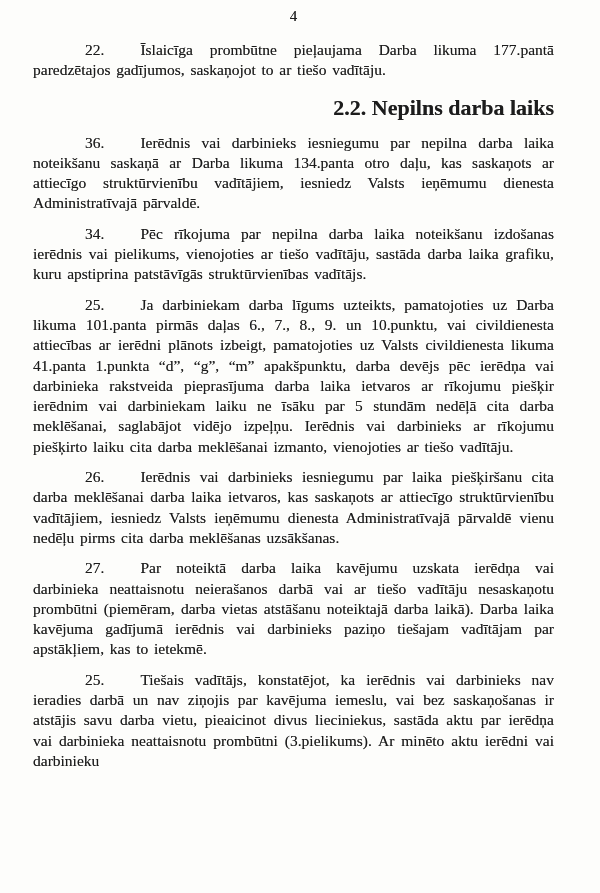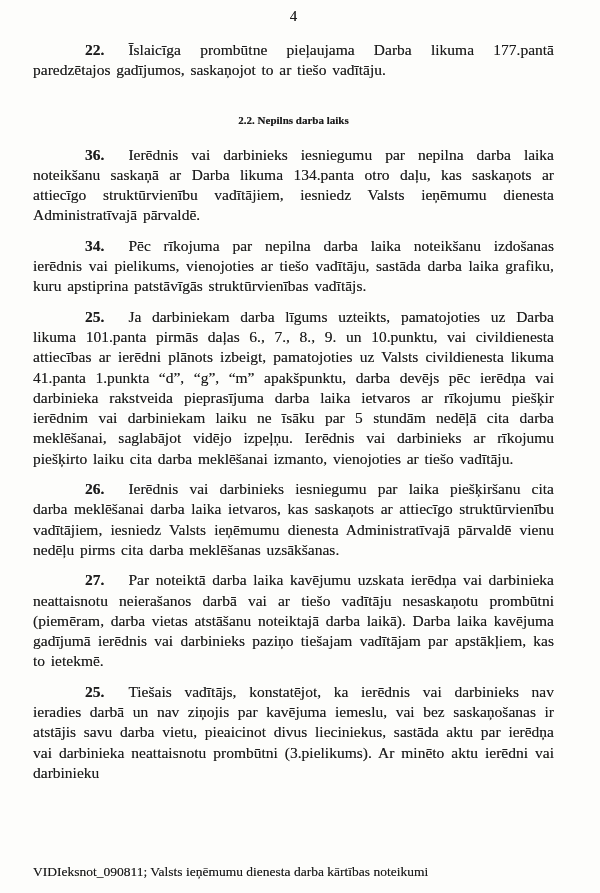--- a/index.html
+++ b/index.html
@@ -31,29 +31,28 @@
     line-height: 20.3px;
     text-align: justify;
     word-spacing: 0.12em;
     margin: 0 0 10px 0;
     text-indent: 52px;
   }
   .para.no-indent {
     text-indent: 0;
   }
   .para .pnum {
-    margin-right: 24px;
-    font-weight: bold;
+    margin-right: 36px;
   }
   .heading {
-    font-size: 11px;
+    font-size: 22px;
     line-height: 20px;
     font-weight: bold;
-    text-align: center;
-    margin: 29px 0 15px 0;
+    text-align: right;
+    margin: 17px 0 15px 0;
   }
   .footer {
     position: absolute;
     left: 33px;
     bottom: 13px;
     font-size: 13.5px;
     line-height: 16px;
     white-space: nowrap;
   }
 </style>
@@ -89,15 +88,14 @@
 
 
   <p class="para">
     <span class="pnum">27.</span><span>Par noteiktā darba laika kavējumu uzskata ierēdņa vai darbinieka neattaisnotu neierašanos darbā vai ar tiešo vadītāju nesaskaņotu prombūtni (piemēram, darba vietas atstāšanu noteiktajā darba laikā). Darba laika kavējuma gadījumā ierēdnis vai darbinieks paziņo tiešajam vadītājam par apstākļiem, kas to ietekmē.</span>
   </p>
 
   <p class="para">
     <span class="pnum">25.</span><span>Tiešais vadītājs, konstatējot, ka ierēdnis vai darbinieks nav ieradies darbā un nav ziņojis par kavējuma iemeslu, vai bez saskaņošanas ir atstājis savu darba vietu, pieaicinot divus lieciniekus, sastāda aktu par ierēdņa vai darbinieka neattaisnotu prombūtni (3.pielikums). Ar minēto aktu ierēdni vai darbinieku</span>
   </p>
 
-  <div class="footer">VIDIeksnot_090811; Valsts ieņēmumu dienesta darba kārtības noteikumi</div>
 
 </div>
 
 </body></html>

